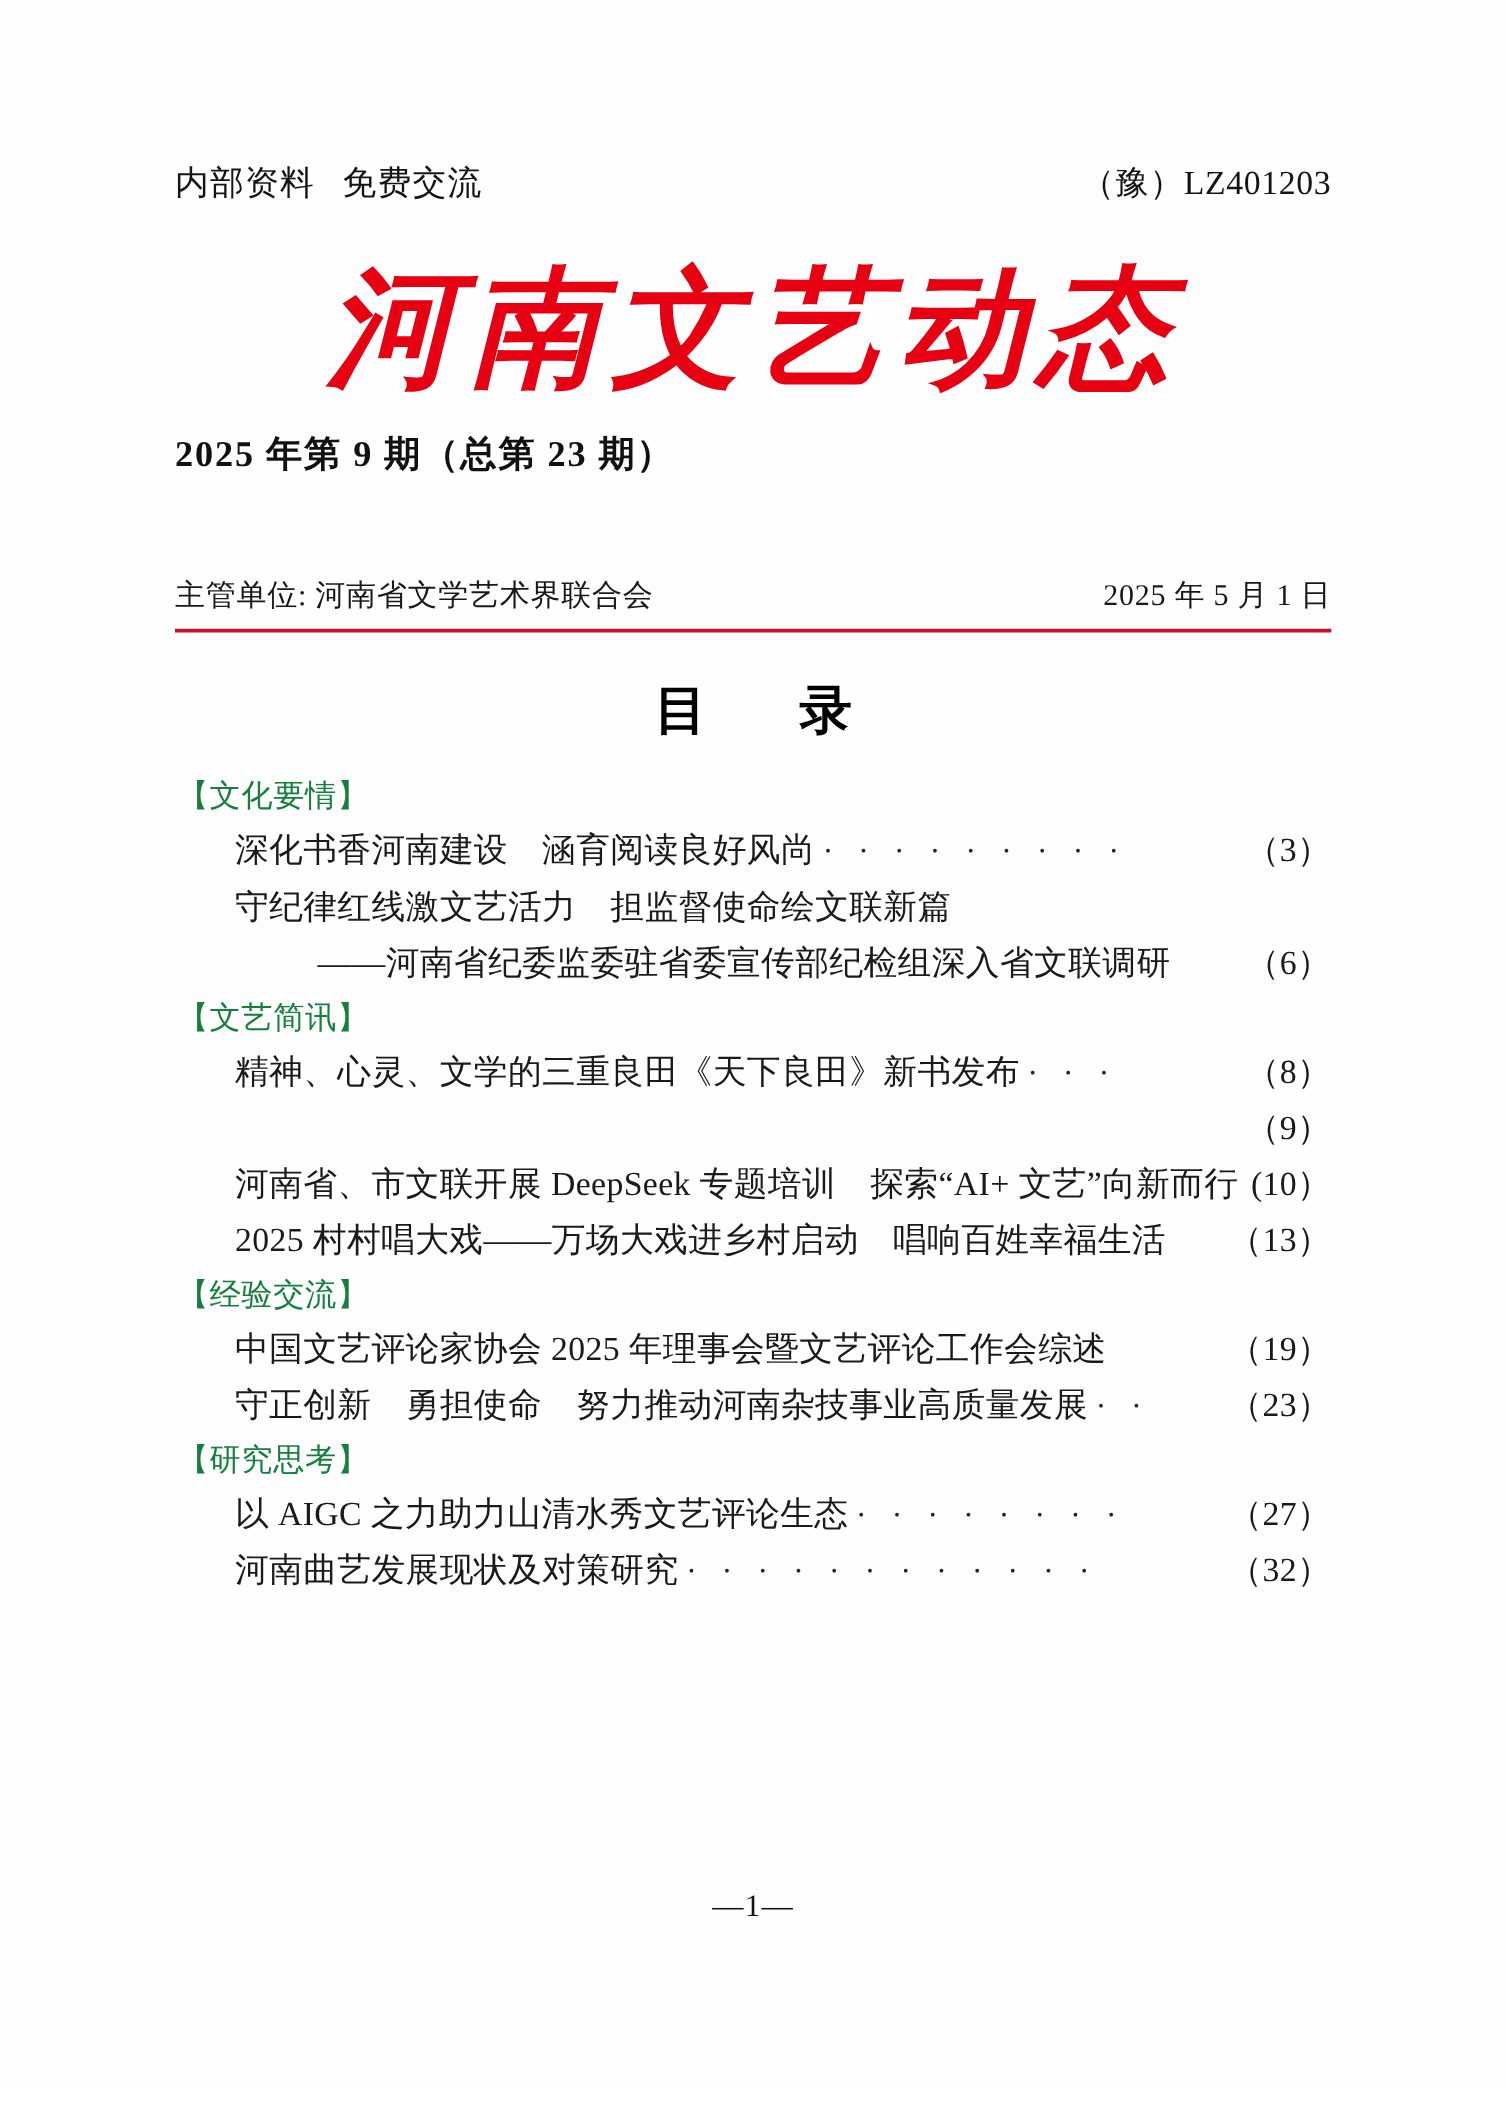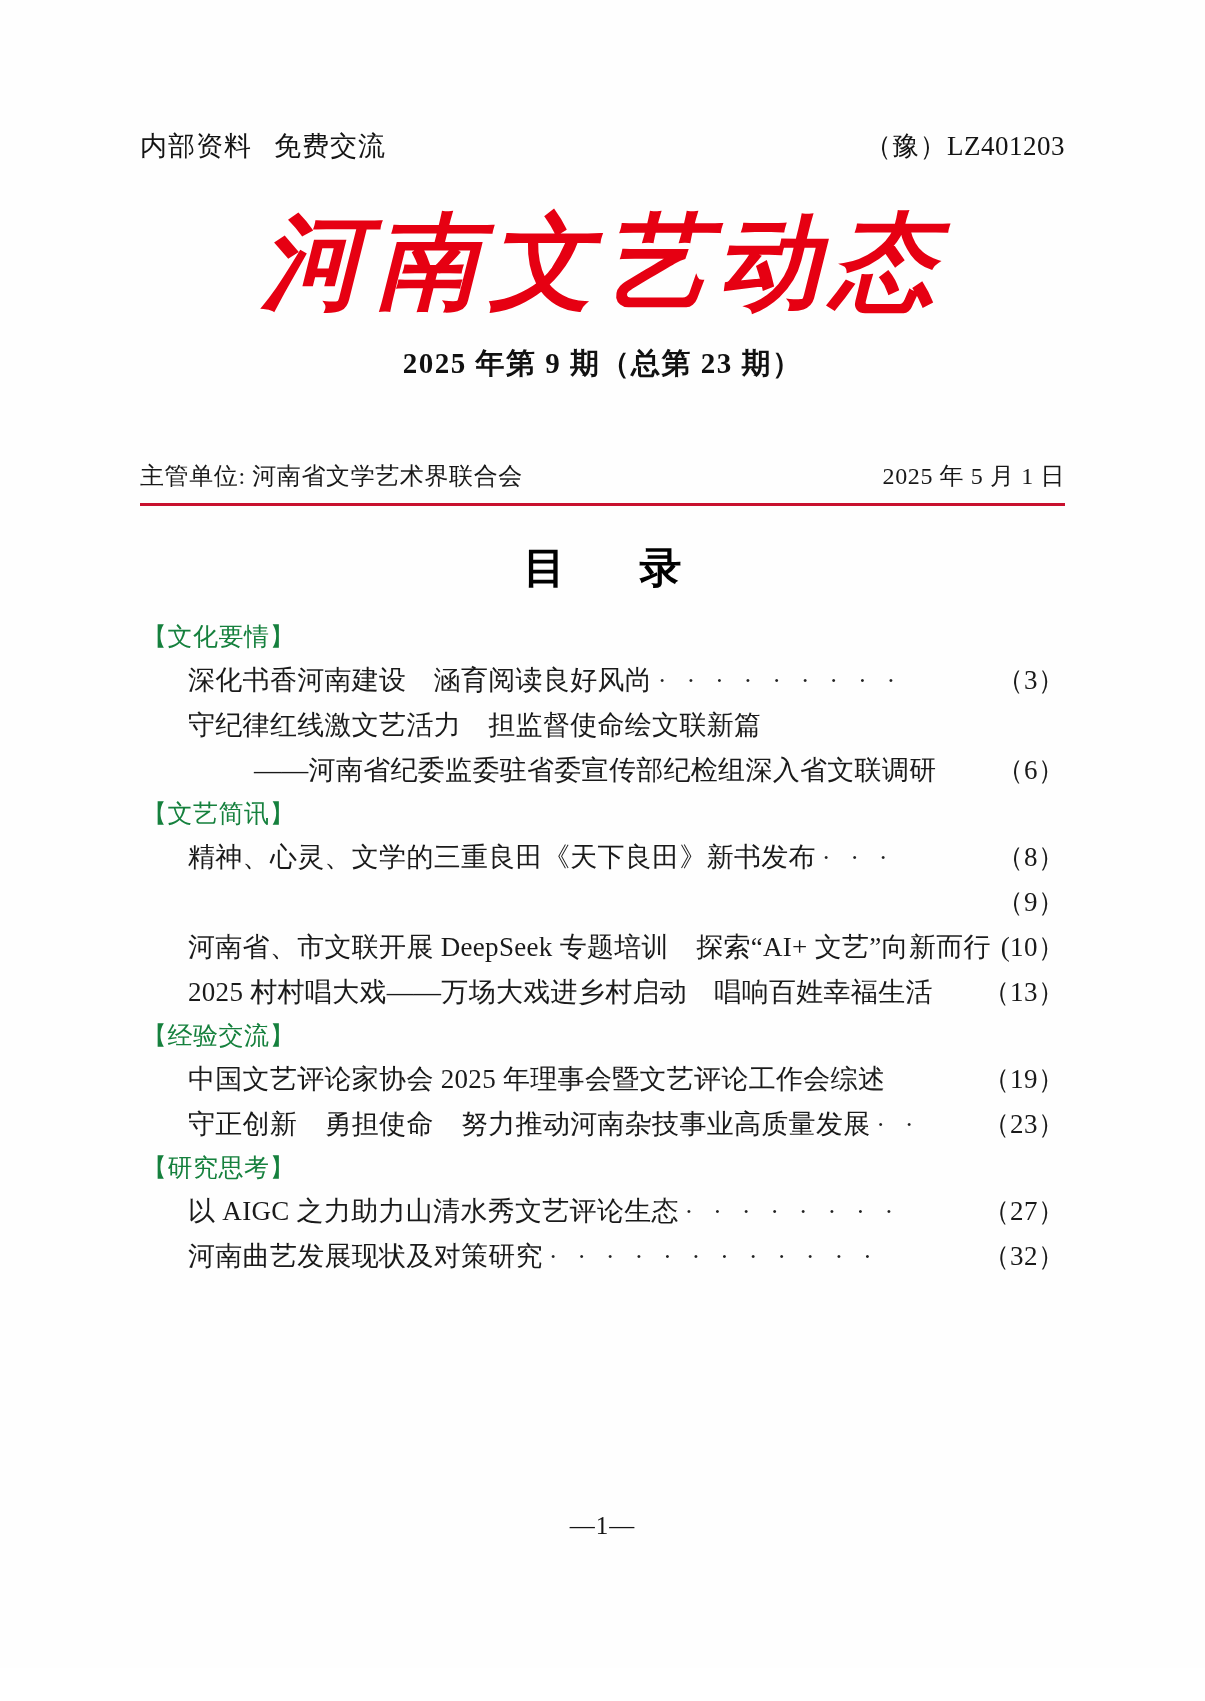--- a/index.html
+++ b/index.html
@@ -48,21 +48,20 @@
     margin-top: 36px;
     height: 130px;
     display: flex;
     align-items: center;
     justify-content: center;
   }
   .masthead-svg { display: block; }
 
   
   .issue-line {
-    text-align: center;
     font-size: 29px;
     font-weight: bold;
     margin-top: 14px;
     letter-spacing: 1.5px;
     color: #111;
   }
 
   
   .pub-row {
     display: flex;

